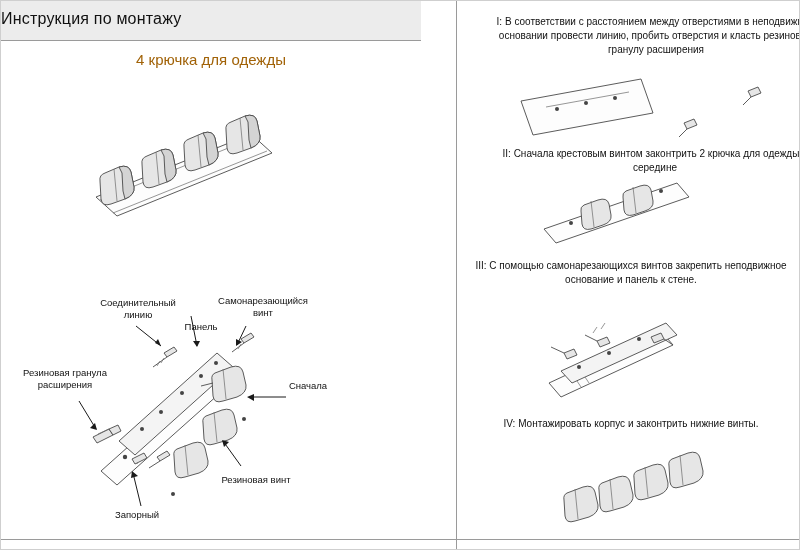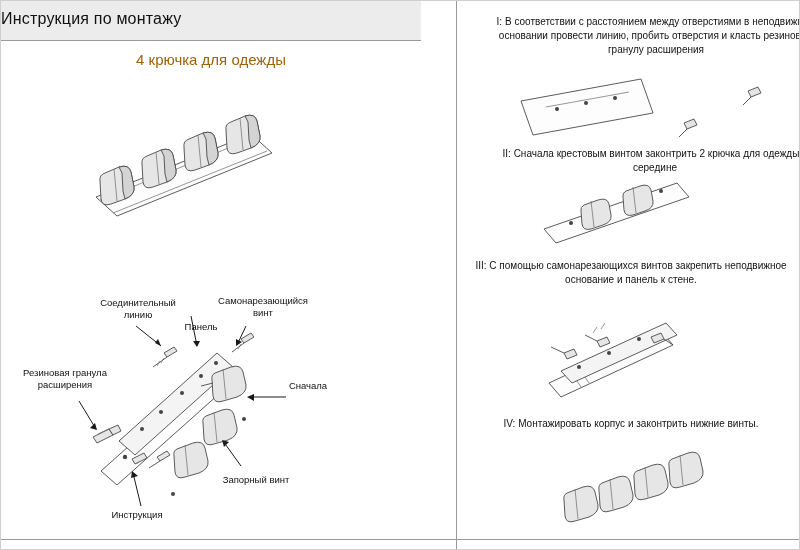--- a/index.html
+++ b/index.html
@@ -281,21 +281,21 @@
 
   <div class="title-band"></div>
   <div class="title-text">Инструкция по монтажу</div>
   <div class="subtitle-text">4 крючка для одежды</div>
 
   <div class="t center" style="left:98px;top:296px;width:78px;">Соединительный линию</div>
   <div class="t center" style="left:170px;top:288px;width:60px;margin-top:32px;">Панель</div>
   <div class="t center" style="left:18px;top:366px;width:92px;">Резиновая гранула расширения</div>
   <div class="t center" style="left:216px;top:294px;width:92px;">Самонарезающийся винт</div>
   <div class="t center" style="left:282px;top:379px;width:50px;">Сначала</div>
-  <div class="t center" style="left:212px;top:473px;width:86px;">Запорный винт</div>
-  <div class="t center" style="left:100px;top:508px;width:72px;">Инструкция</div>
+  <div class="t center" style="left:212px;top:473px;width:86px;">Резиновая винт</div>
+  <div class="t center" style="left:100px;top:508px;width:72px;">Запорный</div>
 
   <div class="step-t" style="left:462px;top:14px;width:330px;margin-left:28px;">I: В соответствии с расстоянием между отверстиями в неподвижном основании провести линию, пробить отверстия и класть резиновую гранулу расширения</div>
   <div class="step-t" style="left:494px;top:146px;width:320px;">II: Сначала крестовым винтом законтрить 2 крючка для одежды в середине</div>
   <div class="step-t" style="left:470px;top:258px;width:320px;">III: С помощью самонарезающихся винтов закрепить неподвижное основание и панель к стене.</div>
   <div class="step-t" style="left:470px;top:416px;width:320px;text-align:center;">IV: Монтажировать корпус и законтрить нижние винты.</div>
 
 </div>
 
 </body></html>

